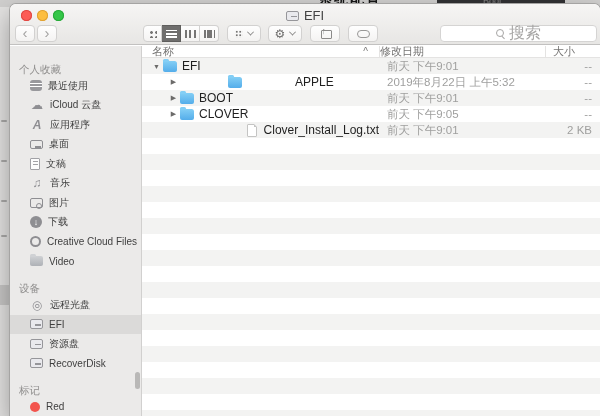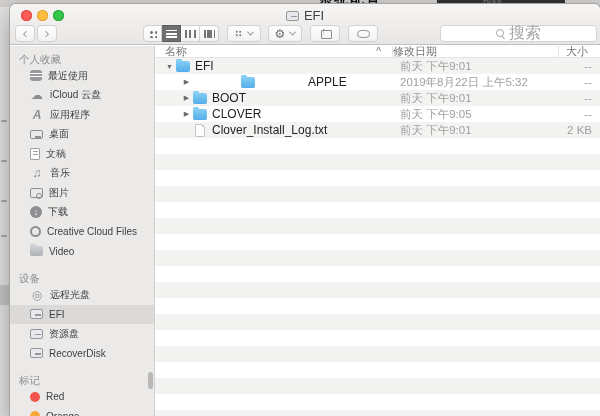--- a/index.html
+++ b/index.html
@@ -71,21 +71,21 @@
   .search { position:absolute; top:21px; left:430px; width:157px; height:17px; background:#fff; border:1px solid #d5d4d3;
             border-radius:4px; display:flex; align-items:center; justify-content:center; gap:4px; }
   .g-mag { position:relative; width:9px; height:9px; }
   .g-mag::before { content:""; position:absolute; top:0; left:0; width:6px; height:6px; border:1.4px solid #a7a6a5; border-radius:50%; }
   .g-mag::after { content:""; position:absolute; bottom:0; right:0; width:4px; height:1.4px; background:#a7a6a5; transform:rotate(45deg); }
   .search-ph { font-size:16px; color:#a7a6a5; }
 
   
   .wbody { position:absolute; top:42px; left:0; right:0; bottom:0; display:flex; }
 
-  .sidebar { position:relative; width:145px; background:#ebeae9; border-right:1px solid #d1d0cf; padding-top:6px; overflow:hidden; flex:none; }
+  .sidebar { position:relative; width:132px; background:#ebeae9; border-right:1px solid #d1d0cf; padding-top:16px; overflow:hidden; flex:none; }
   .sb-header { height:14px; line-height:14px; padding-left:9px; font-size:10.5px; color:#8f8e8d; }
   .sb-header.gap { margin-top:10px; }
   .sb-item { height:19.5px; display:flex; align-items:center; padding-left:20px; gap:6px; }
   .sb-item.selected { background:#dbdad9; }
   .sblabel { font-size:10px; color:#3e3e3e; white-space:nowrap; }
   .sbicon { width:14px; height:14px; flex:none; display:flex; align-items:center; justify-content:center;
             font-size:12px; color:#8e8e92; position:relative; }
   .i-recents-icon { width:12px; height:11px; border-radius:3px; background:#98989c;
                     background-image:linear-gradient(#98989c 3px,#fff 3px 4px,#98989c 4px 6px,#fff 6px 7px,#98989c 7px); }
   .i-applications-icon { font-size:12px; font-weight:bold; color:#8e8e92; font-style:italic; }
@@ -323,21 +323,21 @@
           <div class="row">
             <div class="cell name" style="padding-left: 25px;">
               <span class="disc">▶</span>
               <span class="ficon folder"></span>
               <span class="fname">CLOVER</span>
             </div>
             <div class="cell date">前天 下午9:05</div>
             <div class="cell size">--</div>
           </div>
           <div class="row">
-            <div class="cell name" style="padding-left: 25px;">
+            <div class="cell name" style="padding-left: 25px; justify-content: flex-end;">
               <span class="disc"></span>
               <span class="ficon doc"></span>
               <span class="fname">Clover_Install_Log.txt</span>
             </div>
             <div class="cell date">前天 下午9:01</div>
             <div class="cell size">2 KB</div>
           </div>
           <div class="row"></div>
           <div class="row"></div>
           <div class="row"></div>

